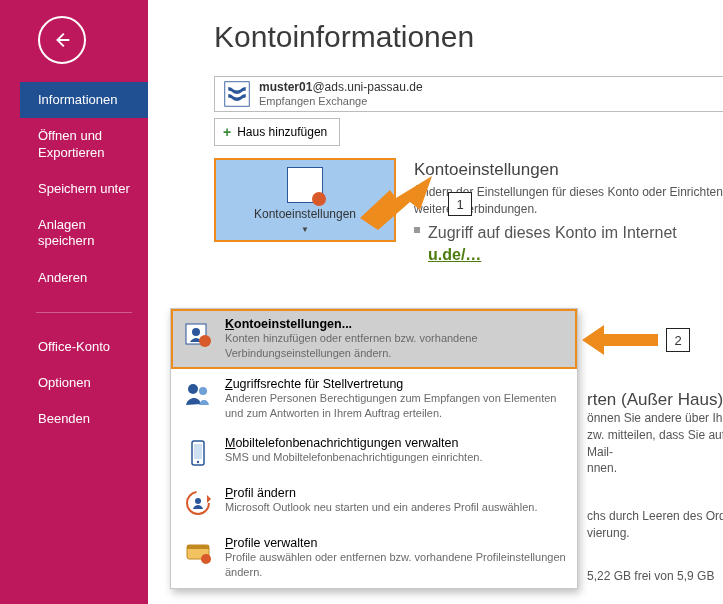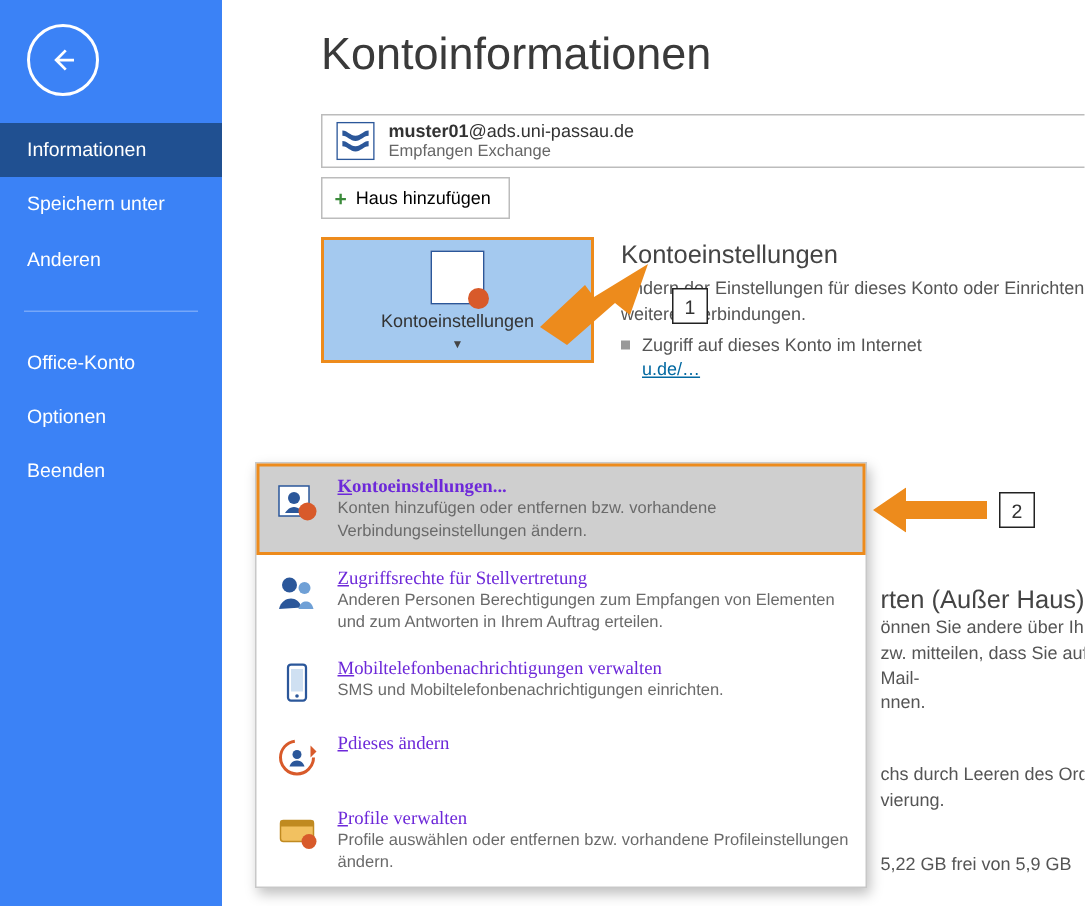--- a/index.html
+++ b/index.html
@@ -1,17 +1,17 @@
 <!DOCTYPE html>
 <html><head>
 <meta charset="utf-8">
 <style>
   * { box-sizing: border-box; margin: 0; padding: 0; }
   body { font-family: "Segoe UI", Arial, sans-serif; font-size: 13px; background: #fff; color: #333; width: 723px; height: 604px; overflow: hidden; position: relative; }
-  .sidebar { position: absolute; left: 0; top: 0; width: 148px; height: 604px; background: #3b82f6; color: #fff; }
+  .sidebar { position: absolute; left: 0; top: 0; width: 148px; height: 604px; background: #be185d; color: #fff; padding-left: 20px; }
   .back-btn { width: 48px; height: 48px; border: 2px solid #fff; border-radius: 50%; margin: 16px 0 18px 18px; display: flex; align-items: center; justify-content: center; cursor: pointer; }
   .back-btn svg { width: 22px; height: 22px; fill: none; stroke: #fff; stroke-width: 2; }
   .nav { list-style: none; }
   .nav li { padding: 10px 18px; font-size: 13px; cursor: pointer; line-height: 1.25; }
   .nav li.active { background: #205091; }
   .nav .sep { height: 1px; background: rgba(255,255,255,.3); margin: 16px 16px; padding: 0; cursor: default; }
   .main { position: absolute; left: 148px; top: 0; right: 0; height: 452px; padding: 20px 0 0 22px; margin-left: 44px; }
   h1 { font-size: 30px; font-weight: 300; color: #3a3a3a; margin-bottom: 22px; }
   .account { border: 1px solid #bcbcbc; width: 550px; display: flex; align-items: center; height: 36px; position: relative; }
   .account-icon { width: 28px; height: 28px; margin: 0 8px; }
@@ -24,50 +24,52 @@
   .settings-row { display: flex; margin-top: 12px; gap: 18px; }
   .big-btn { width: 182px; height: 84px; background: #a4c9ef; border: 2px solid #ed8b1c; display: flex; flex-direction: column; align-items: center; justify-content: center; gap: 4px; cursor: pointer; position: relative; }
   .big-btn-icon { width: 36px; height: 36px; background: #fff; border: 1px solid #2b579a; position: relative; }
   .big-btn-icon::after { content: ""; position: absolute; right: -4px; bottom: -4px; width: 14px; height: 14px; background: #d85a2a; border-radius: 50%; }
   .big-btn-label { font-size: 12px; color: #333; }
   .big-btn .dd { font-size: 8px; color: #444; }
   .settings-desc { flex: 1; padding-top: 2px; }
   .settings-desc h3 { font-size: 17px; font-weight: 400; color: #444; margin-bottom: 4px; }
   .settings-desc p { font-size: 12px; color: #555; line-height: 1.4; }
   .settings-desc ul { list-style: none; margin-top: 4px; }
-  .settings-desc ul li { font-size: 12px; color: #555; line-height: 1.4; padding-left: 14px; position: relative; }
+  .settings-desc ul li { font-size: 16px; color: #555; line-height: 1.4; padding-left: 14px; position: relative; }
   .settings-desc ul li::before { content: ""; position: absolute; left: 0; top: 5px; width: 6px; height: 6px; background: #999; }
-  .settings-desc a { color: #0369a1; text-decoration: underline; }
+  .settings-desc a { color: #4d7c0f; text-decoration: underline; font-weight: bold; }
   .dropdown { position: absolute; left: 170px; top: 308px; width: 408px; background: #fff; border: 1px solid #c8c8c8; box-shadow: 2px 4px 8px rgba(0,0,0,.25); z-index: 5; }
   .dd-item { display: flex; gap: 10px; padding: 8px 10px; cursor: pointer; }
   .dd-item.hot { background: #cfcfcf; outline: 2px solid #ed8b1c; outline-offset: -2px; }
   .dd-icon { width: 34px; height: 34px; flex: none; display: flex; align-items: center; justify-content: center; }
   .dd-icon svg { width: 32px; height: 32px; }
-  .dd-text .t { font-size: 12.5px; color: #6d28d9; font-family: Liberation Serif, serif; }
+  .dd-text .t { font-size: 12.5px; color: #000000; }
   .dd-text .t .ul { text-decoration: underline; }
   .dd-text .d { font-size: 11px; color: #6a6a6a; line-height: 1.35; }
   .sect-hdr { font-size: 17px; font-weight: 400; color: #444; }
   .sect-p { font-size: 12px; color: #555; line-height: 1.4; }
   .sect { position: absolute; }
   .arrow { position: absolute; z-index: 6; }
   .arrow svg { display: block; }
   .numbox { position: absolute; width: 24px; height: 24px; border: 1.5px solid #222; background: #fff; display: flex; align-items: center; justify-content: center; font-size: 13px; z-index: 6; }
 </style>
 </head>
 <body>
 
 <div class="sidebar">
   <div class="back-btn">
     <svg viewBox="0 0 24 24">
         <path d="M14 5l-7 7 7 7M7 12h13"></path>
       </svg>
   </div>
   <ul class="nav">
     <li class="active">Informationen</li>
+    <li>Öffnen und Exportieren</li>
     <li>Speichern unter</li>
+    <li>Anlagen speichern</li>
     <li>Anderen</li>
     <li class="sep"></li>
     <li>Office-Konto</li>
     <li>Optionen</li>
     <li>Beenden</li>
   </ul>
 </div>
 
 <div class="main">
   <h1>Kontoinformationen</h1>
@@ -165,21 +167,22 @@
   <div class="dd-item">
     <div class="dd-icon">
       <svg viewBox="0 0 32 32">
           <circle cx="16" cy="16" r="11" fill="none" stroke="#d85a2a" stroke-width="2" stroke-dasharray="50 20"></circle>
           <polygon points="25,8 29,12 25,16" fill="#d85a2a"></polygon>
           <circle cx="16" cy="14" r="3" fill="#2b579a"></circle>
           <path d="M11 22c1-3 3-4 5-4s4 1 5 4" fill="#2b579a"></path>
         </svg>
     </div>
     <div class="dd-text">
-      <div class="t"><span class="ul">P</span><span id="dd3r">dieses ändern</span></div>
+      <div class="t"><span class="ul">P</span><span id="dd3r">rofil ändern</span></div>
+      <div class="d">Microsoft Outlook neu starten und ein anderes Profil auswählen.</div>
     </div>
   </div>
   <div class="dd-item">
     <div class="dd-icon">
       <svg viewBox="0 0 32 32">
           <rect x="5" y="8" width="22" height="14" rx="2" fill="#f2c160" stroke="#c08a20"></rect>
           <rect x="5" y="8" width="22" height="4" fill="#c08a20"></rect>
           <circle cx="24" cy="22" r="5" fill="#d85a2a"></circle>
         </svg>
     </div>

